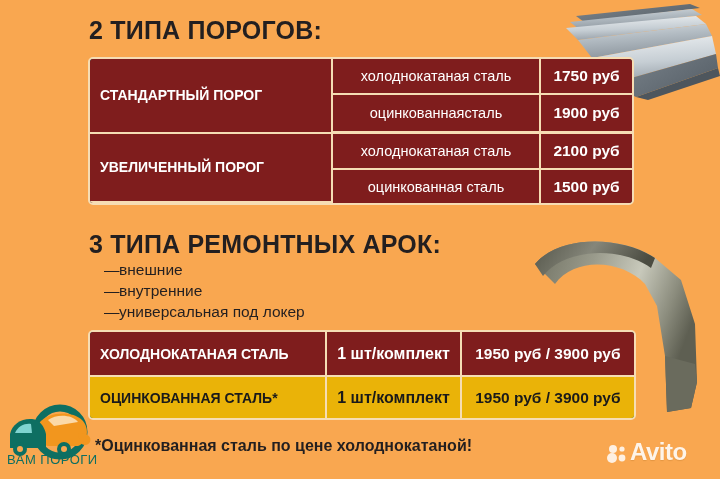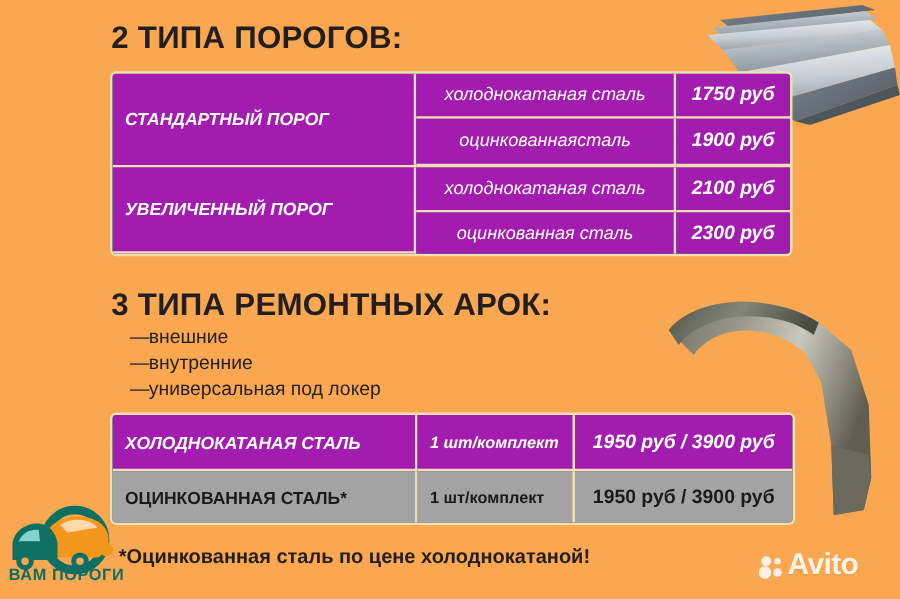--- a/index.html
+++ b/index.html
@@ -49,37 +49,37 @@
   .tbl td{
     padding:0 10px;
     vertical-align:middle;
     box-sizing:border-box;
     border-right:2px solid #F6DDB4;
     border-bottom:2px solid #F6DDB4;
   }
   .tbl tr:last-child td{border-bottom:none;}
   .tbl td:last-child{border-right:none;text-align:center;}
 
-  .cell-teal{background:#a21caf;color:#ffffff;font-style:italic;}
-  .cell-tan{background:#a3a3a3;color:#1a1a1a;}
+  .cell-teal{background:#7f1d1d;color:#ffffff;}
+  .cell-tan{background:#eab308;color:#1a1a1a;}
 
   .lbl{
     font-size:14px;font-weight:bold;
     text-align:left;white-space:nowrap;
   }
   .mat{
     font-size:14.5px;font-weight:normal;
     text-align:center;white-space:nowrap;
   }
   .price{
     font-size:15.5px;font-weight:bold;
     text-align:center;white-space:nowrap;
   }
   .qty{
-    font-size:13px;font-weight:bold;
+    font-size:16px;font-weight:bold;
     text-align:left;white-space:nowrap;
   }
   .price2{
     font-size:15.5px;font-weight:bold;
     text-align:center;white-space:nowrap;
   }
   
   .group-sep td{border-bottom-width:3px;margin-top:28px;}
 
   
@@ -90,21 +90,21 @@
   }
 
   
   #photo-sill{position:absolute;left:540px;top:2px;width:180px;height:98px;}
   #photo-arch{position:absolute;left:505px;top:232px;width:215px;height:190px;}
 
   
   #logo{position:absolute;left:2px;top:404px;width:96px;height:62px;}
   #logo-text{
     position:absolute;left:7px;top:452px;
-    font-size:13px;font-weight:bold;color:#0E6F62;
+    font-size:13px;font-weight:normal;color:#0E6F62;
     letter-spacing:.5px;white-space:nowrap;
   }
 
   
   #avito{
     position:absolute;left:607px;top:440px;
     display:flex;align-items:flex-end;gap:3px;
     opacity:.88;
   }
   #avito-word{
@@ -157,21 +157,21 @@
         <td class="cell-teal mat">оцинкованнаясталь</td>
         <td class="cell-teal price">1900 руб</td>
       </tr>
       <tr>
         <td class="cell-teal lbl" rowspan="2">УВЕЛИЧЕННЫЙ ПОРОГ</td>
         <td class="cell-teal mat">холоднокатаная сталь</td>
         <td class="cell-teal price">2100 руб</td>
       </tr>
       <tr>
         <td class="cell-teal mat">оцинкованная сталь</td>
-        <td class="cell-teal price">2300 руб</td>
+        <td class="cell-teal price">1500 руб</td>
       </tr>
     </tbody>
   </table>
 
   <div class="h1" id="heading-2">3 ТИПА РЕМОНТНЫХ АРОК:</div>
 
   <div id="arch-list">
     <div class="bullet-row">
       <span class="dash">—</span>
       <span>внешние</span>

